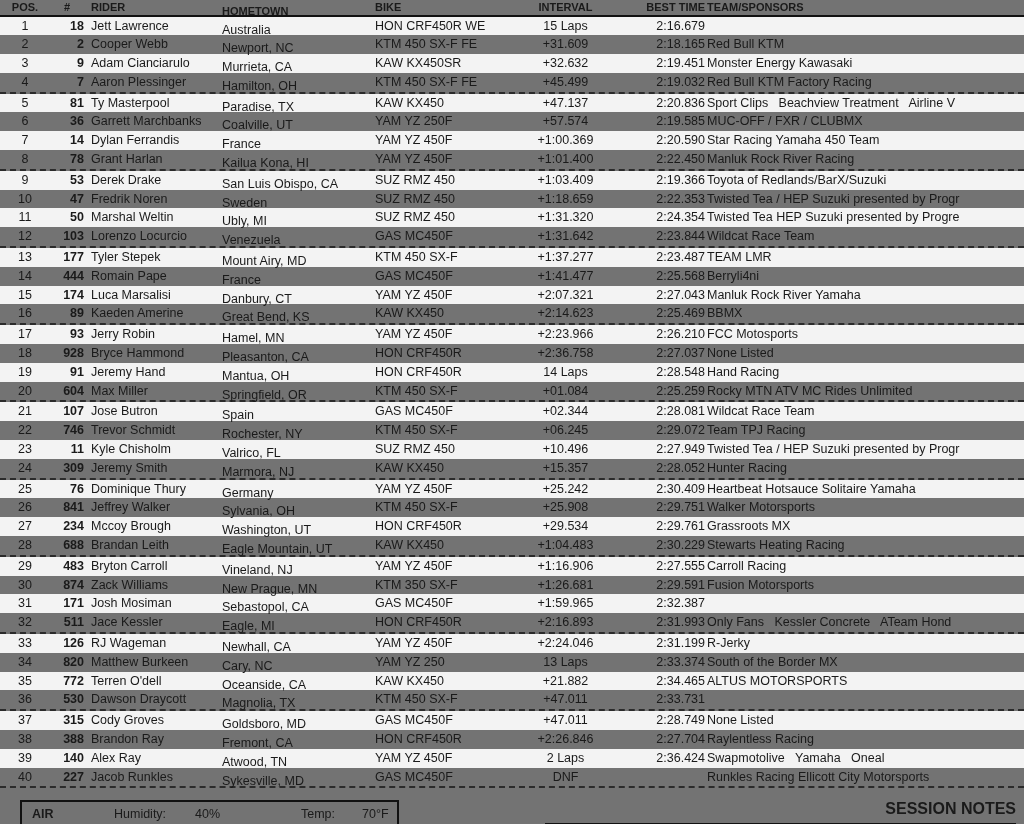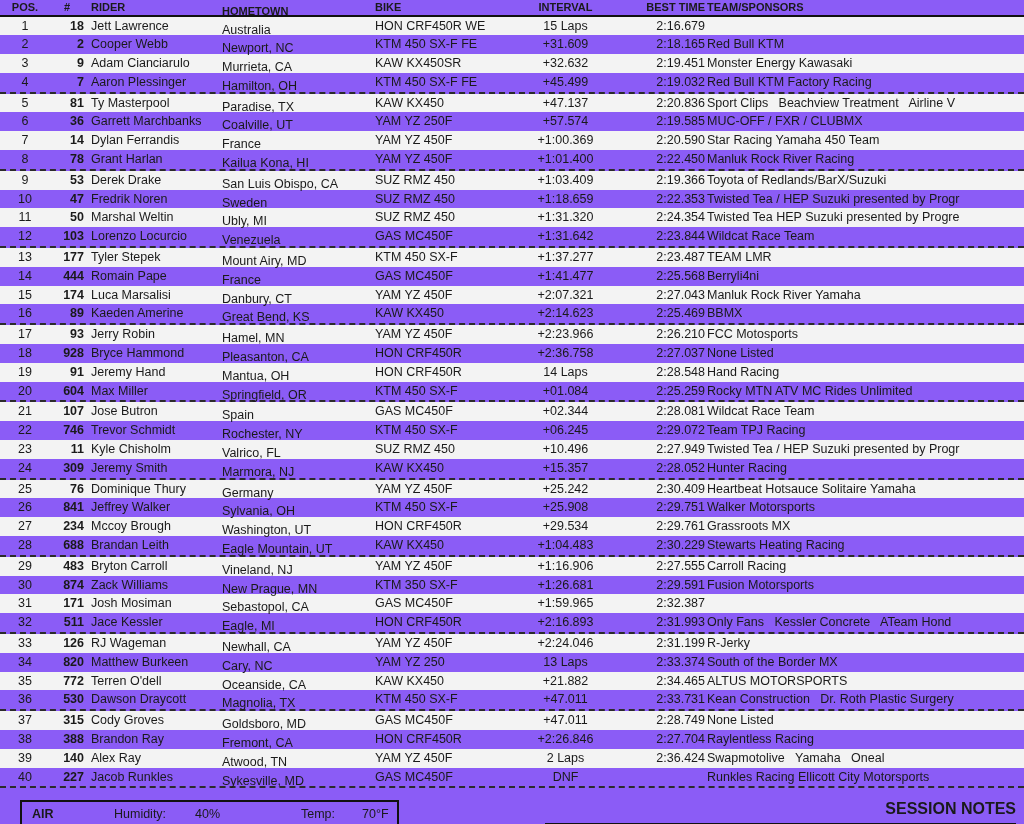--- a/index.html
+++ b/index.html
@@ -1,20 +1,20 @@
 <!DOCTYPE html>
 <html><head>
 <meta charset="utf-8">
 <style>
   html,body{margin:0;padding:0;background:#ffffff;}
   #sheet{
     position:relative;
     width:1024px;height:824px;
     overflow:hidden;
-    background:#8b5cf6;
+    background:#737373;
     font-family:"Liberation Sans","DejaVu Sans",sans-serif;
     color:#1a1a1a;
     font-size:12.5px;
   }
   .grid-row{
     display:grid;
     grid-template-columns:50px 34px 132px 150px 132px 135px 72px 1fr;
     align-items:center;
   }
   
@@ -443,21 +443,20 @@
           <div class="cell c-team">ALTUS MOTORSPORTS</div>
         </div>
         <div class="row grid-row">
           <div class="cell c-pos">36</div>
           <div class="cell c-num">530</div>
           <div class="cell c-rider">Dawson Draycott</div>
           <div class="cell c-home">Magnolia, TX</div>
           <div class="cell c-bike">KTM 450 SX-F</div>
           <div class="cell c-int">+47.011</div>
           <div class="cell c-best">2:33.731</div>
-          <div class="cell c-team">Kean Construction   Dr. Roth Plastic Surgery</div>
         </div>
       </div>
       <div class="group">
         <div class="row grid-row">
           <div class="cell c-pos">37</div>
           <div class="cell c-num">315</div>
           <div class="cell c-rider">Cody Groves</div>
           <div class="cell c-home">Goldsboro, MD</div>
           <div class="cell c-bike">GAS MC450F</div>
           <div class="cell c-int">+47.011</div>

